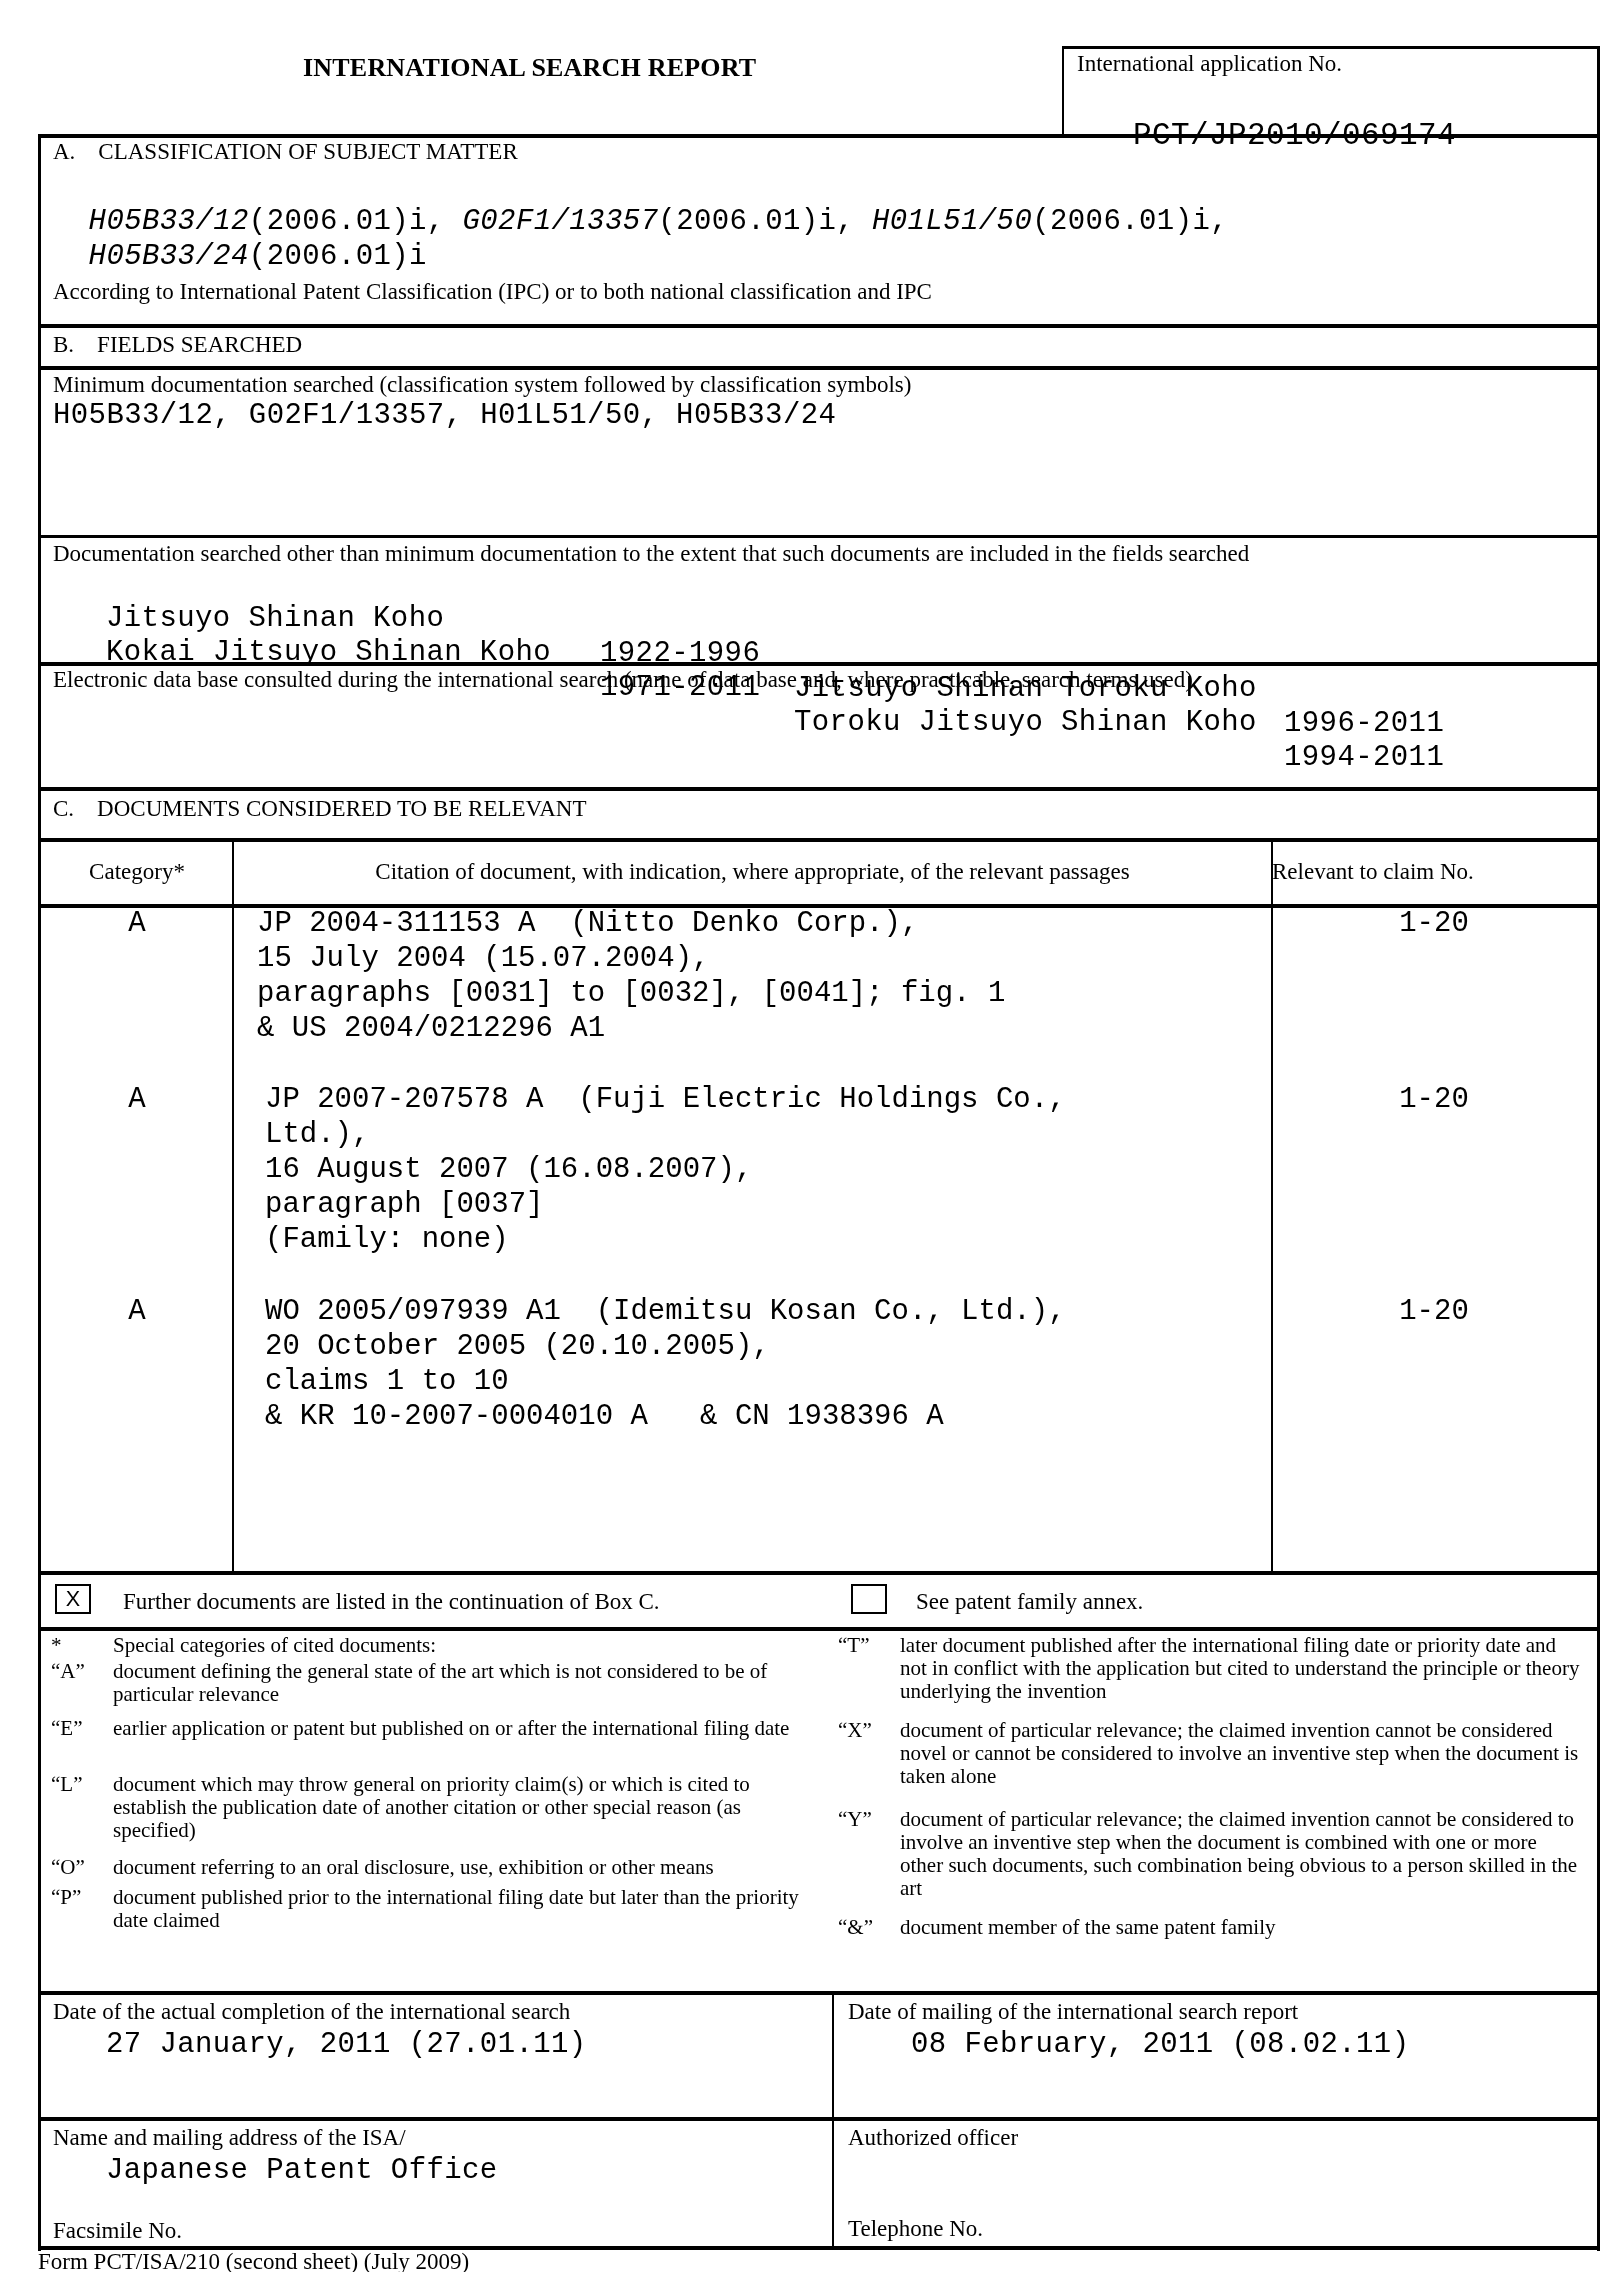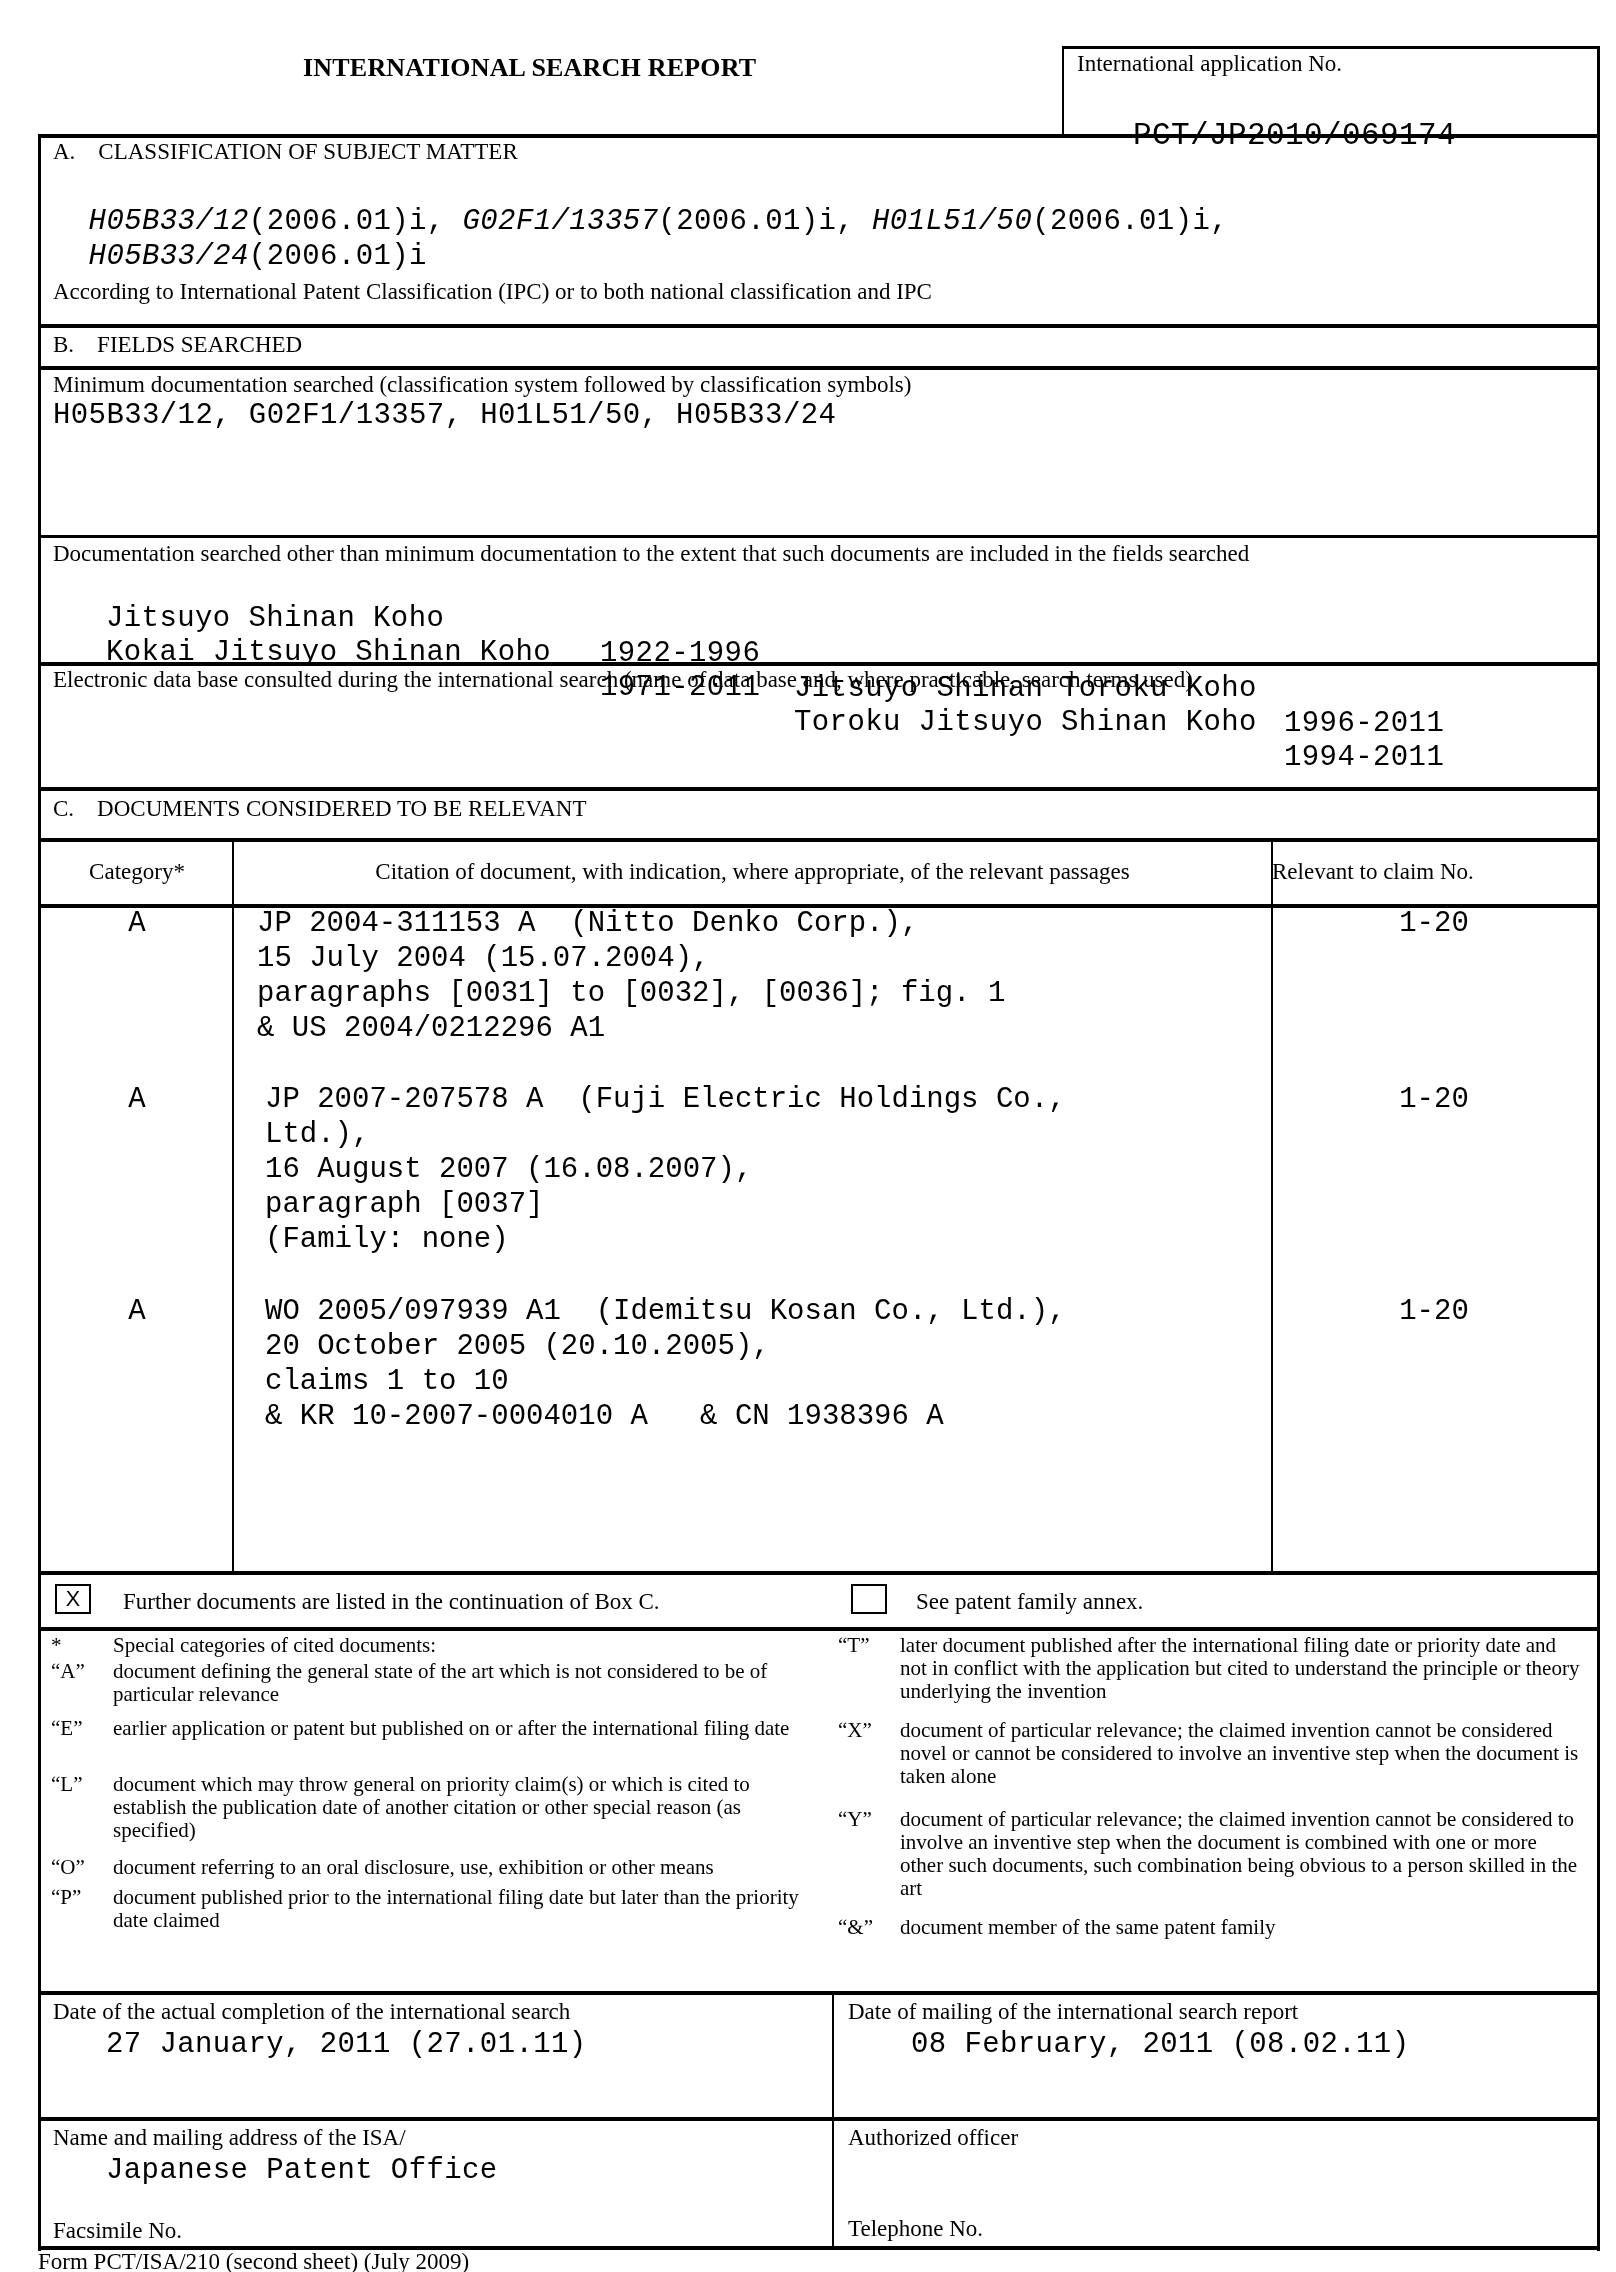--- a/index.html
+++ b/index.html
@@ -86,21 +86,21 @@
 <div class="abs lbl serif" style="left:53px; top:796px; white-space:pre;">C.    DOCUMENTS CONSIDERED TO BE RELEVANT</div>
 
 <div class="abs lbl serif" style="left:41px; top:859px; width:192px; text-align:center;">Category*</div>
 <div class="abs lbl serif" style="left:234px; top:859px; width:1037px; text-align:center;">Citation of document, with indication, where appropriate, of the relevant passages</div>
 <div class="abs lbl serif" style="left:1272px; top:859px; width:324px; text-align:left;">Relevant to claim No.</div>
 
 <div class="abs mono cit-line" style="left:41px; top:906px; width:192px; text-align:center;">A</div>
 <div class="abs" style="left:257px; top:906px;">
   <div class="mono cit-line">JP 2004-311153 A  (Nitto Denko Corp.),</div>
   <div class="mono cit-line">15 July 2004 (15.07.2004),</div>
-  <div class="mono cit-line">paragraphs [0031] to [0032], [0036]; fig. 1</div>
+  <div class="mono cit-line">paragraphs [0031] to [0032], [0041]; fig. 1</div>
   <div class="mono cit-line">&amp; US 2004/0212296 A1</div>
 </div>
 <div class="abs mono cit-line" style="left:1272px; top:906px; width:324px; text-align:center;">1-20</div>
 
 <div class="abs mono cit-line" style="left:41px; top:1082px; width:192px; text-align:center;">A</div>
 <div class="abs" style="left:265px; top:1082px;">
   <div class="mono cit-line">JP 2007-207578 A  (Fuji Electric Holdings Co.,</div>
   <div class="mono cit-line">Ltd.),</div>
   <div class="mono cit-line">16 August 2007 (16.08.2007),</div>
   <div class="mono cit-line">paragraph [0037]</div>

